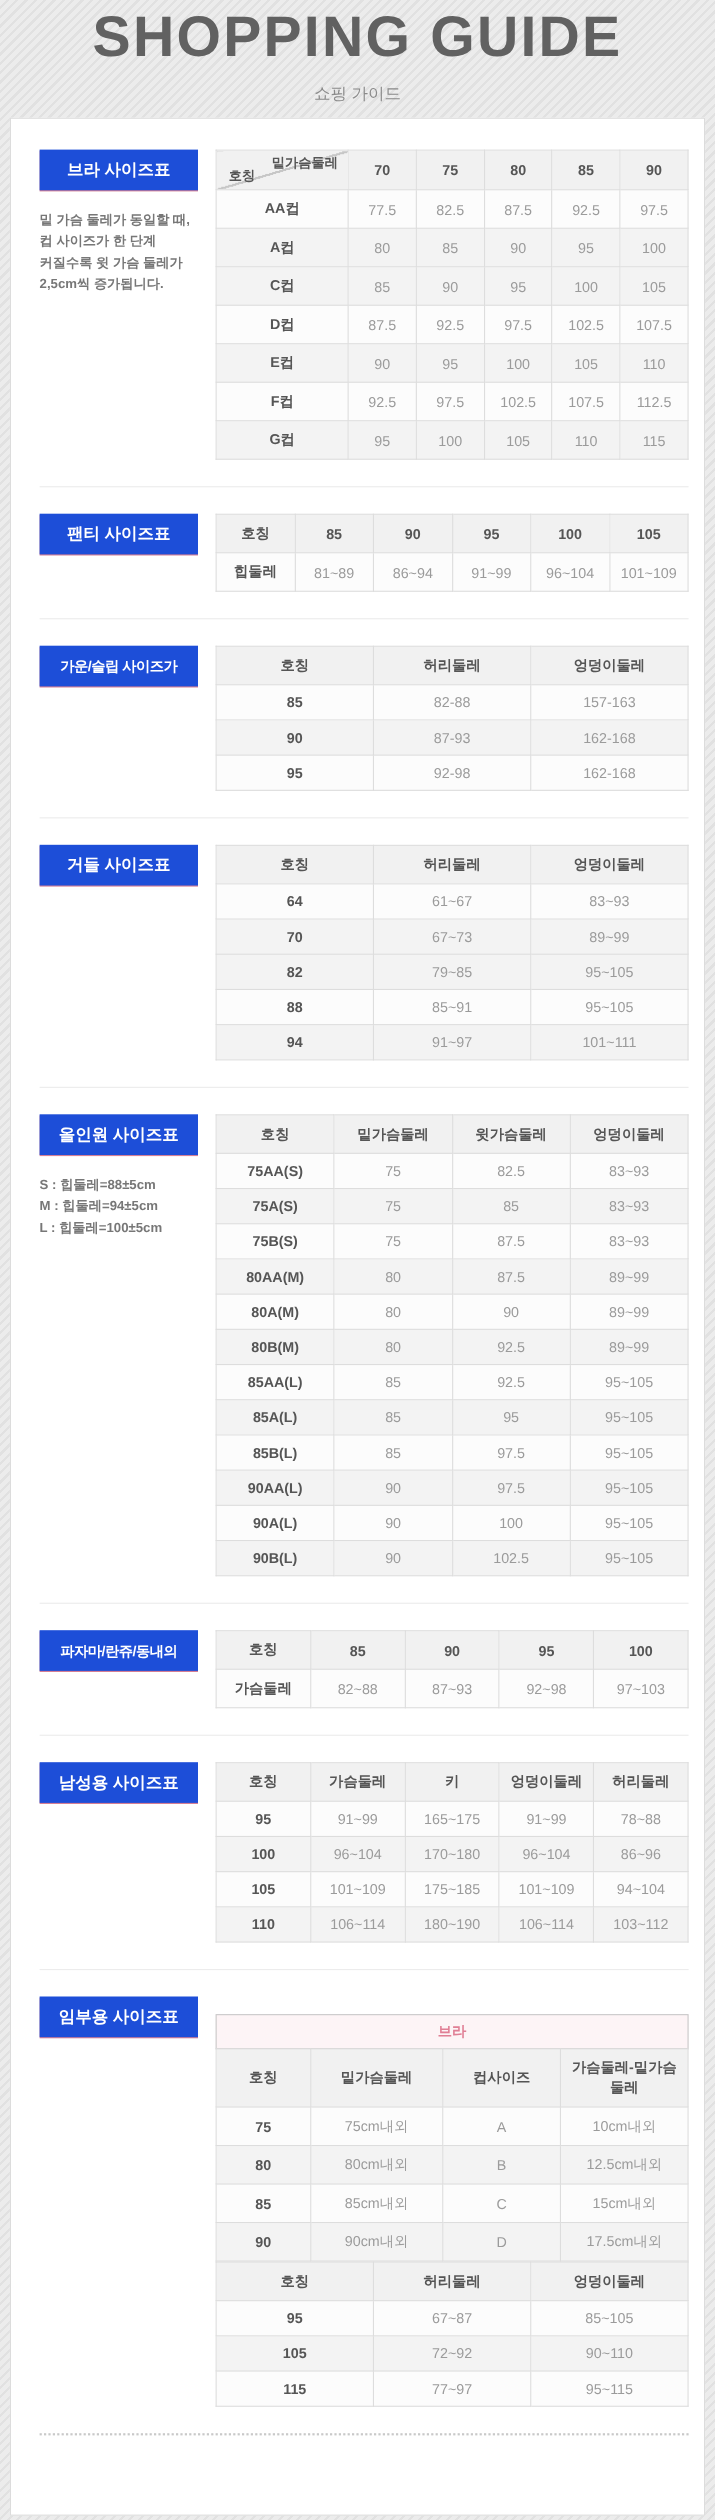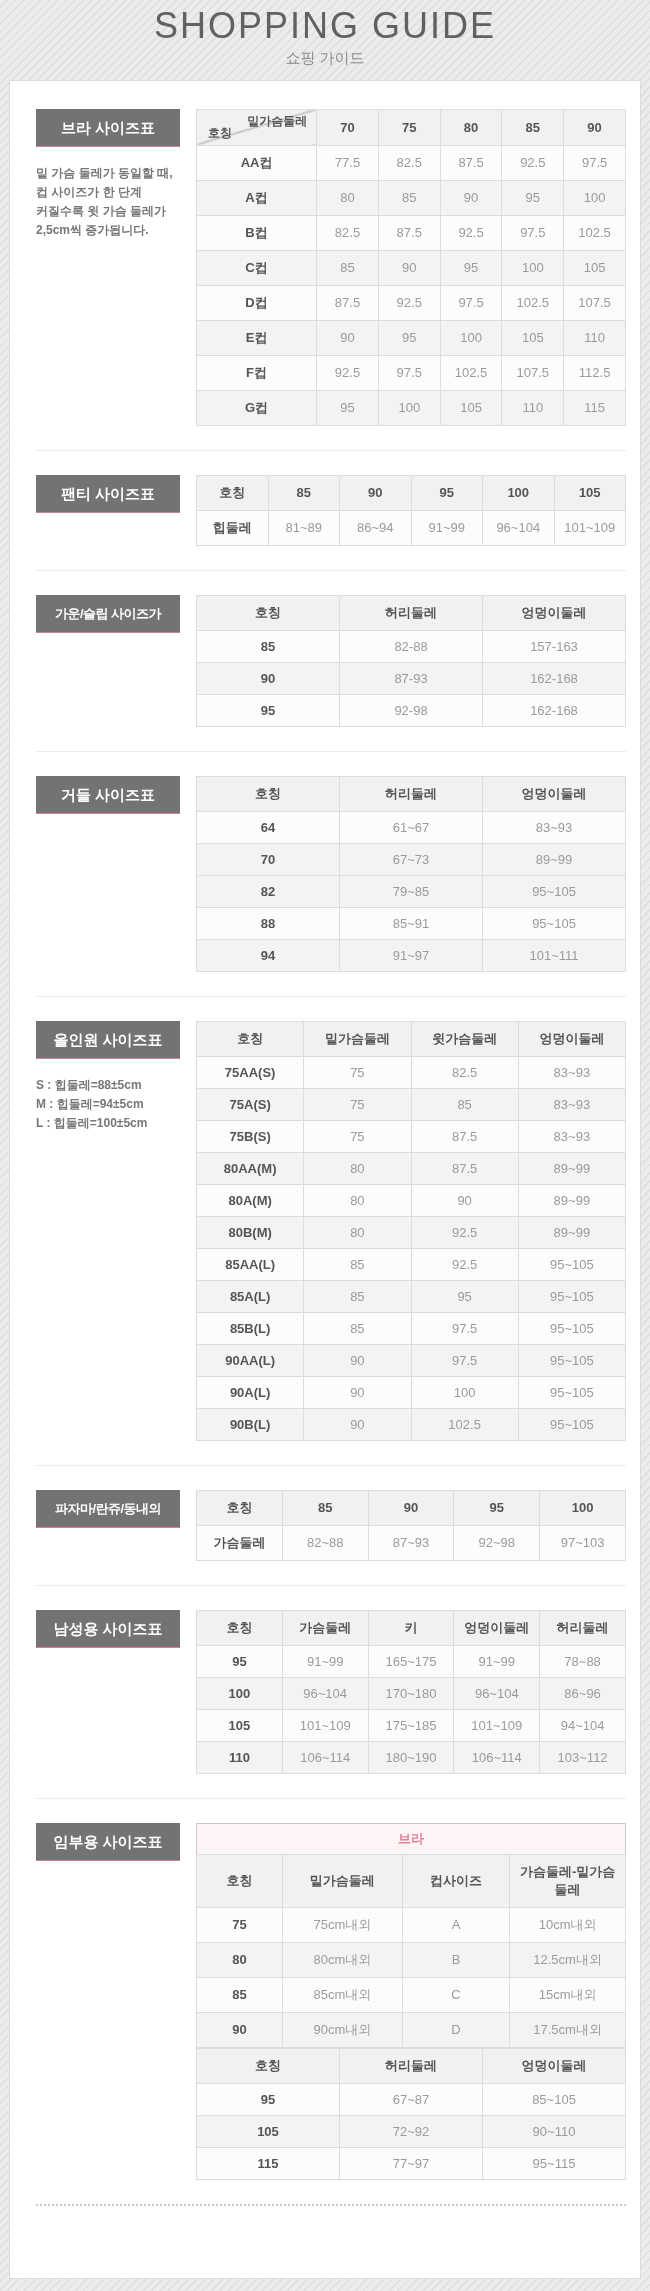--- a/index.html
+++ b/index.html
@@ -6,40 +6,40 @@
   html, body { margin: 0; padding: 0; }
   body {
     width: 650px;
     min-height: 2291px;
     font-family: "Liberation Sans", "DejaVu Sans", sans-serif;
     background-color: #e7e7e7;
     background-image: repeating-linear-gradient(135deg, #ececec 0px, #ececec 4px, #e1e1e1 4px, #e1e1e1 6px);
   }
   .page-header { text-align: center; padding: 6px 0 12px; }
   .page-title {
-    font-size: 36px; font-weight: normal; color: #616161;
+    font-size: 52px; font-weight: bold; color: #616161;
     letter-spacing: 2px; line-height: 1.1;
   }
-  .page-subtitle { font-size: 15px; color: #8a8a8a; margin-top: 3px; }
+  .page-subtitle { font-size: 15px; color: #8a8a8a; margin-top: 13px; }
 
   .card {
     margin: 0 9px 6px;
     background: #ffffff;
     border: 1px solid #dcdcdc;
     padding: 4px 14px 24px 26px;
   }
 
   .section { display: flex; align-items: flex-start; padding: 24px 0; border-top: 1px solid #ececec; }
   .section:first-child { border-top: none; }
   .section.dotted { border-top: 2px dotted #c9c9c9; }
 
   .side { width: 144px; flex: none; margin-right: 16px; }
   .label {
     height: 37px; line-height: 37px; text-align: center;
-    background: #737373; color: #ffffff;
+    background: #1d4ed8; color: #ffffff;
     font-weight: bold; font-size: 15px;
     box-shadow: 0 1px 0 #d57f95;
   }
   .label.small { font-size: 13px; letter-spacing: -0.5px; }
   .note { margin-top: 18px; font-size: 12px; color: #777777; line-height: 1.6; font-weight: bold; }
 
   .content { flex: 1 1 auto; min-width: 0; }
 
   table.sz { width: 100%; border-collapse: collapse; table-layout: fixed; border: 1px solid #c9c9c9; }
   .sz th, .sz td { border: 1px solid #ddd; text-align: center; padding: 8px 4px; overflow: hidden; }
@@ -54,21 +54,21 @@
     background-color: #f1f1f1;
     background-image: linear-gradient(to bottom right,
       rgba(0,0,0,0) calc(50% - 1px), #c6c6c6 calc(50% - 1px),
       #c6c6c6 calc(50% + 1px), rgba(0,0,0,0) calc(50% + 1px));
   }
   .diag .d-top { position: absolute; top: 3px; right: 9px; font-size: 12px; color: #555; }
   .diag .d-bot { position: absolute; bottom: 3px; left: 11px; font-size: 12px; color: #555; }
 
   .band {
     border: 1px solid #c9c9c9; background: #fdf4f6; color: #e07f95;
-    font-size: 13px; font-weight: bold; text-align: center; padding: 6px 0;
+    font-size: 13px; font-weight: bold; text-align: center; padding: 6px 0; margin-top: 16px;
   }
   .band + div table.sz { margin-top: -1px; }
   .mat-part + .band { margin-top: -1px; }
 </style>
 </head>
 <body>
 
 <div class="page-header">
   <div class="page-title">SHOPPING GUIDE</div>
   <div class="page-subtitle">쇼핑 가이드</div>
@@ -118,28 +118,20 @@
               <td class="val">92.5</td>
               <td class="val">97.5</td>
             </tr>
             <tr class="even">
               <td class="rowlabel">A컵</td>
               <td class="val">80</td>
               <td class="val">85</td>
               <td class="val">90</td>
               <td class="val">95</td>
               <td class="val">100</td>
-            </tr>
-            <tr class="odd">
-              <td class="rowlabel">B컵</td>
-              <td class="val">82.5</td>
-              <td class="val">87.5</td>
-              <td class="val">92.5</td>
-              <td class="val">97.5</td>
-              <td class="val">102.5</td>
             </tr>
             <tr class="even">
               <td class="rowlabel">C컵</td>
               <td class="val">85</td>
               <td class="val">90</td>
               <td class="val">95</td>
               <td class="val">100</td>
               <td class="val">105</td>
             </tr>
             <tr class="odd">

